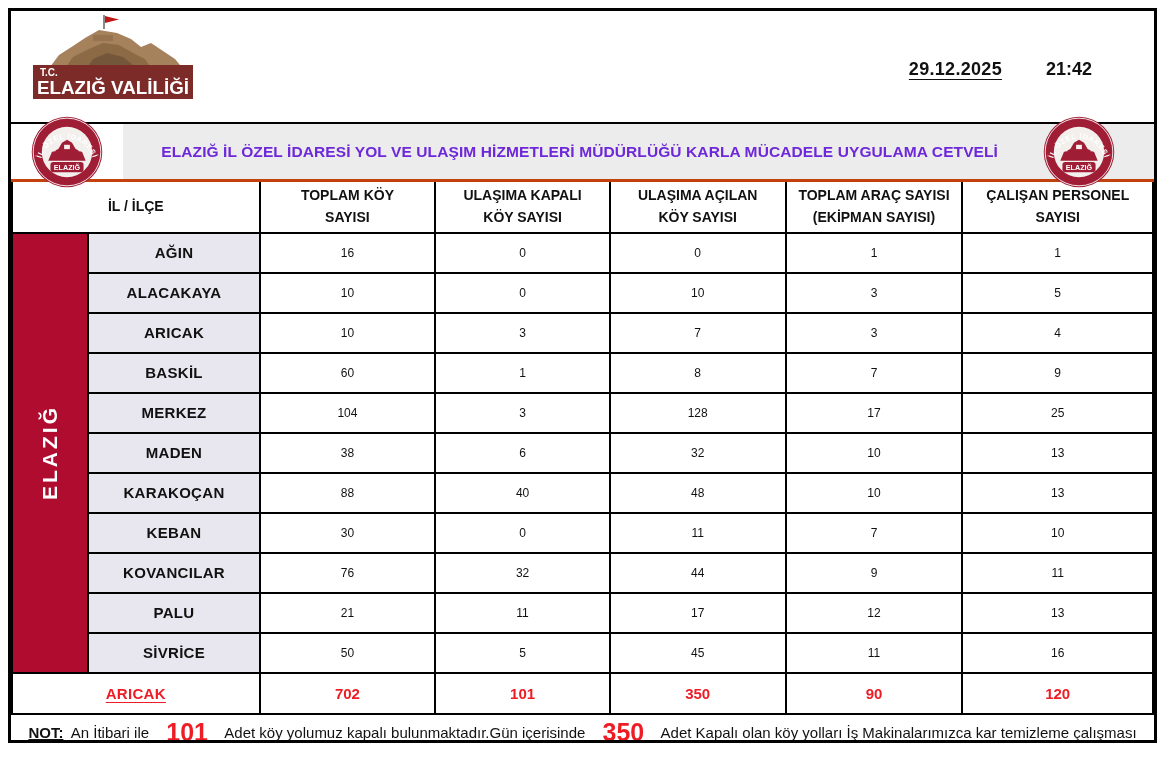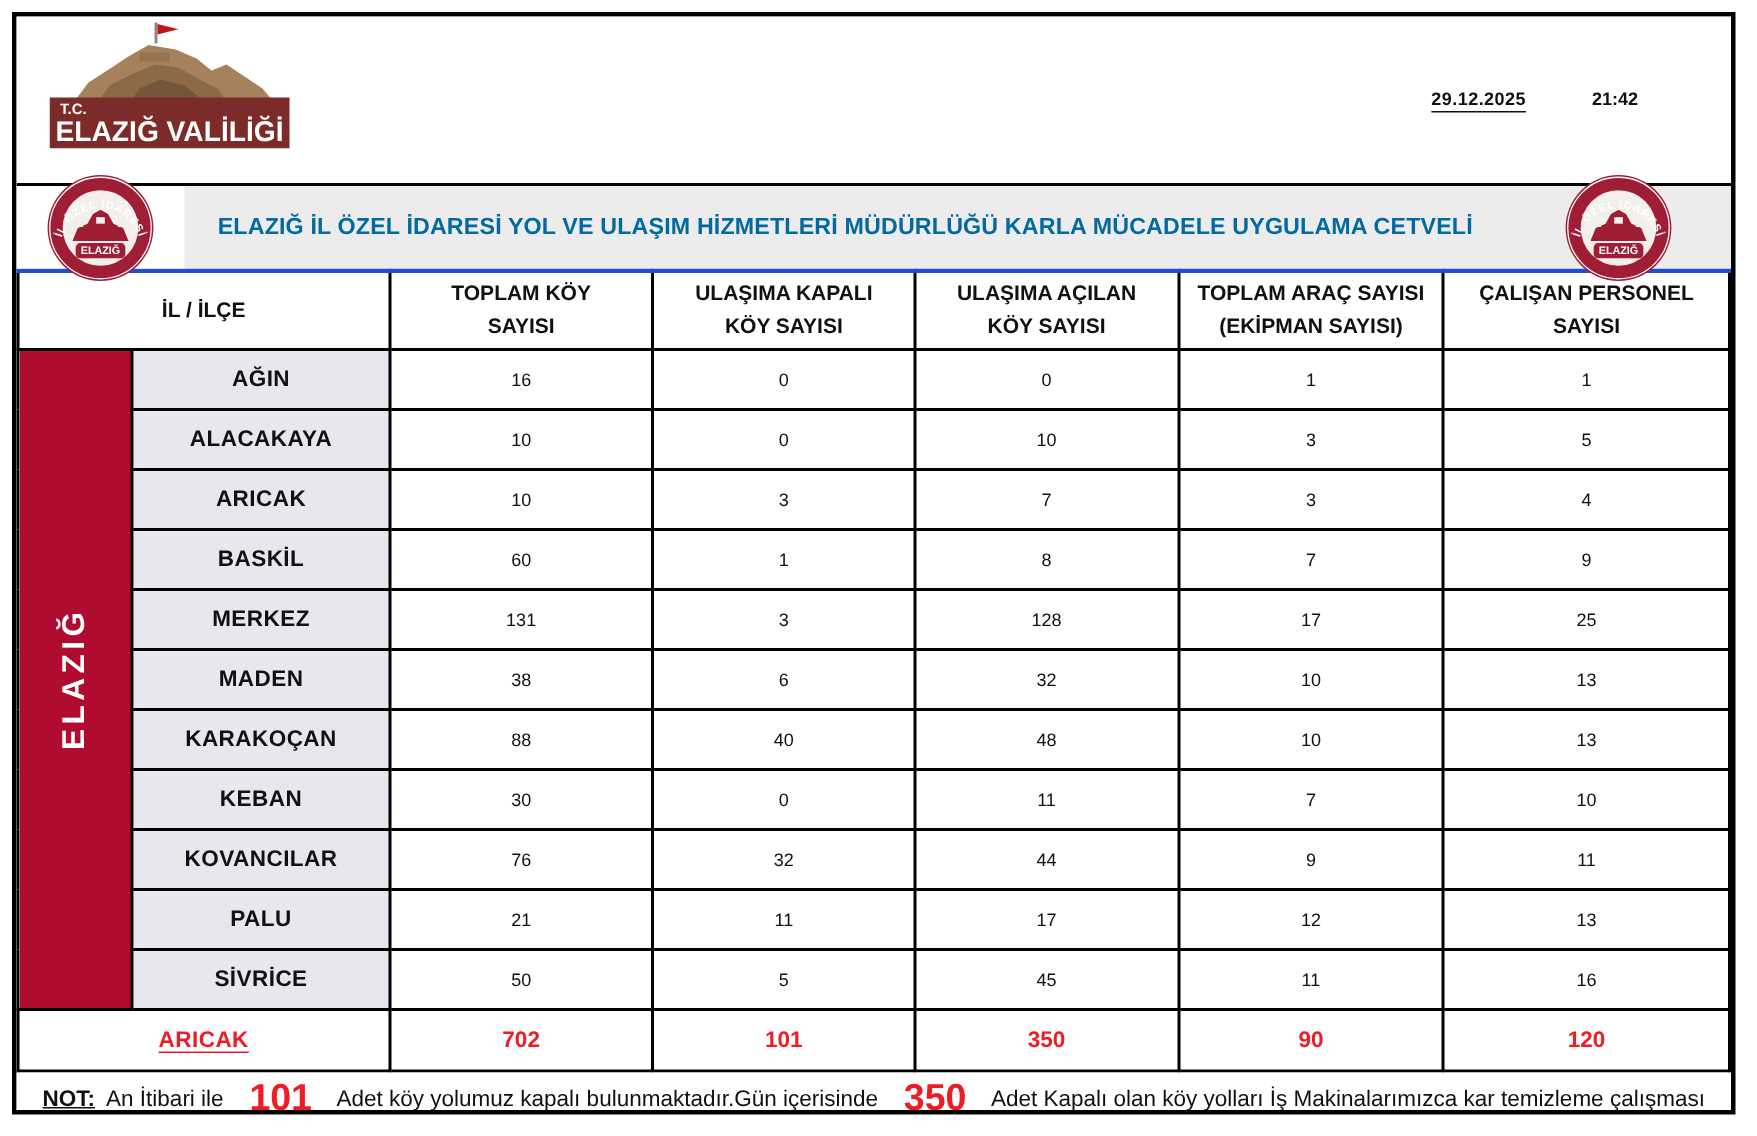--- a/index.html
+++ b/index.html
@@ -11,44 +11,44 @@
   .doc {
     position:absolute; left:8px; top:8px; width:1149px; height:735px;
     border:3px solid #000; background:#fff; overflow:hidden;
   }
 
   
   .top-band { position:relative; height:111px; background:#fff; }
   .castle-logo { position:absolute; left:22px; top:2px; width:180px; height:86px; }
   .datetime {
     position:absolute; right:62px; top:48px; display:flex; gap:44px;
-    font-size:12px; font-weight:bold; color:#111;
+    font-size:18px; font-weight:bold; color:#111;
   }
   .date-text { text-decoration:underline; text-underline-offset:4px; letter-spacing:.3px; }
 
   
   .title-bar {
     height:57px; border-top:2px solid #000; border-bottom:0;
     background:#ececec; display:flex; align-items:center; position:relative;
   }
   .badge-box {
     width:112px; height:100%; background:#fff; display:flex;
     align-items:center; justify-content:center; flex:0 0 auto;
   }
   .badge { width:72px; height:72px; }
   .main-title {
-    flex:1 1 auto; text-align:center; font-weight:bold; font-size:15.5px;
-    letter-spacing:.1px; padding:0 6px; color:#0369a1;
+    flex:1 1 auto; text-align:right; font-weight:bold; font-size:15.5px;
+    letter-spacing:.1px; padding:0 6px; color:#6d28d9;
   }
   .badge-right-wrap { width:150px; display:flex; justify-content:center; flex:0 0 auto; }
 
   
   table.main {
     width:100%; border-collapse:collapse; table-layout:fixed;
-    border-top:3px solid #1d4ed8; border-bottom:2px solid #000;
+    border-top:3px solid #c2410c; border-bottom:2px solid #000;
   }
   table.main td, table.main th {
     border:2px solid #000; text-align:center; vertical-align:middle;
     overflow:hidden; padding:0 2px;
   }
   tr.head-row { height:52px; }
   tr.head-row th {
     font-size:14px; font-weight:bold; background:#fff;
     white-space:pre-line; line-height:1.55;
   }
@@ -193,21 +193,21 @@
         <tr class="data-row">
           <td class="district">BASKİL</td>
           <td class="num">60</td>
           <td class="num">1</td>
           <td class="num">8</td>
           <td class="num">7</td>
           <td class="num">9</td>
         </tr>
         <tr class="data-row">
           <td class="district">MERKEZ</td>
-          <td class="num">131</td>
+          <td class="num">104</td>
           <td class="num">3</td>
           <td class="num">128</td>
           <td class="num">17</td>
           <td class="num">25</td>
         </tr>
         <tr class="data-row">
           <td class="district">MADEN</td>
           <td class="num">38</td>
           <td class="num">6</td>
           <td class="num">32</td>

